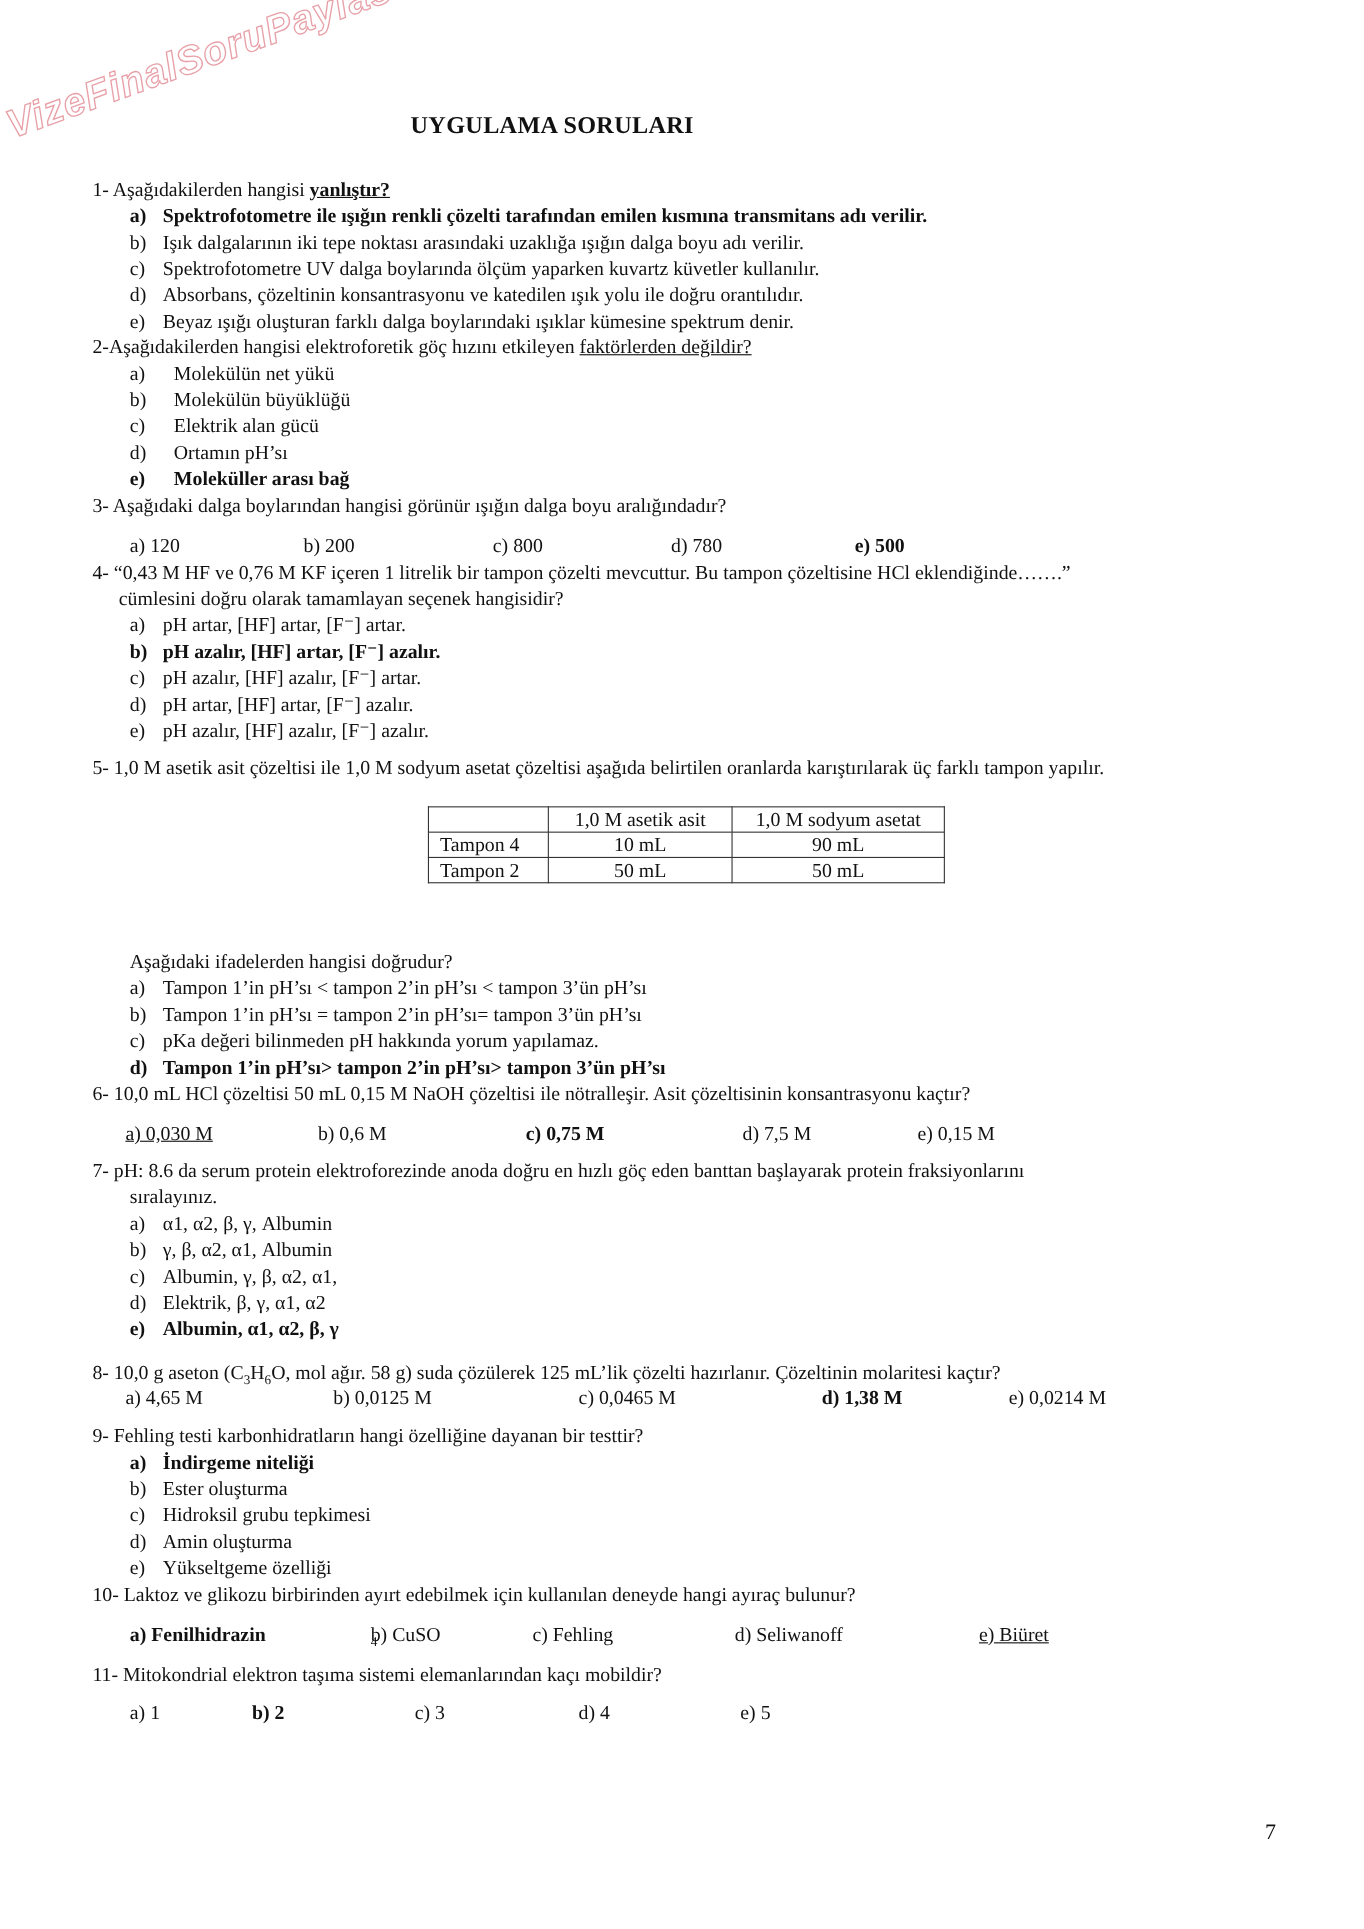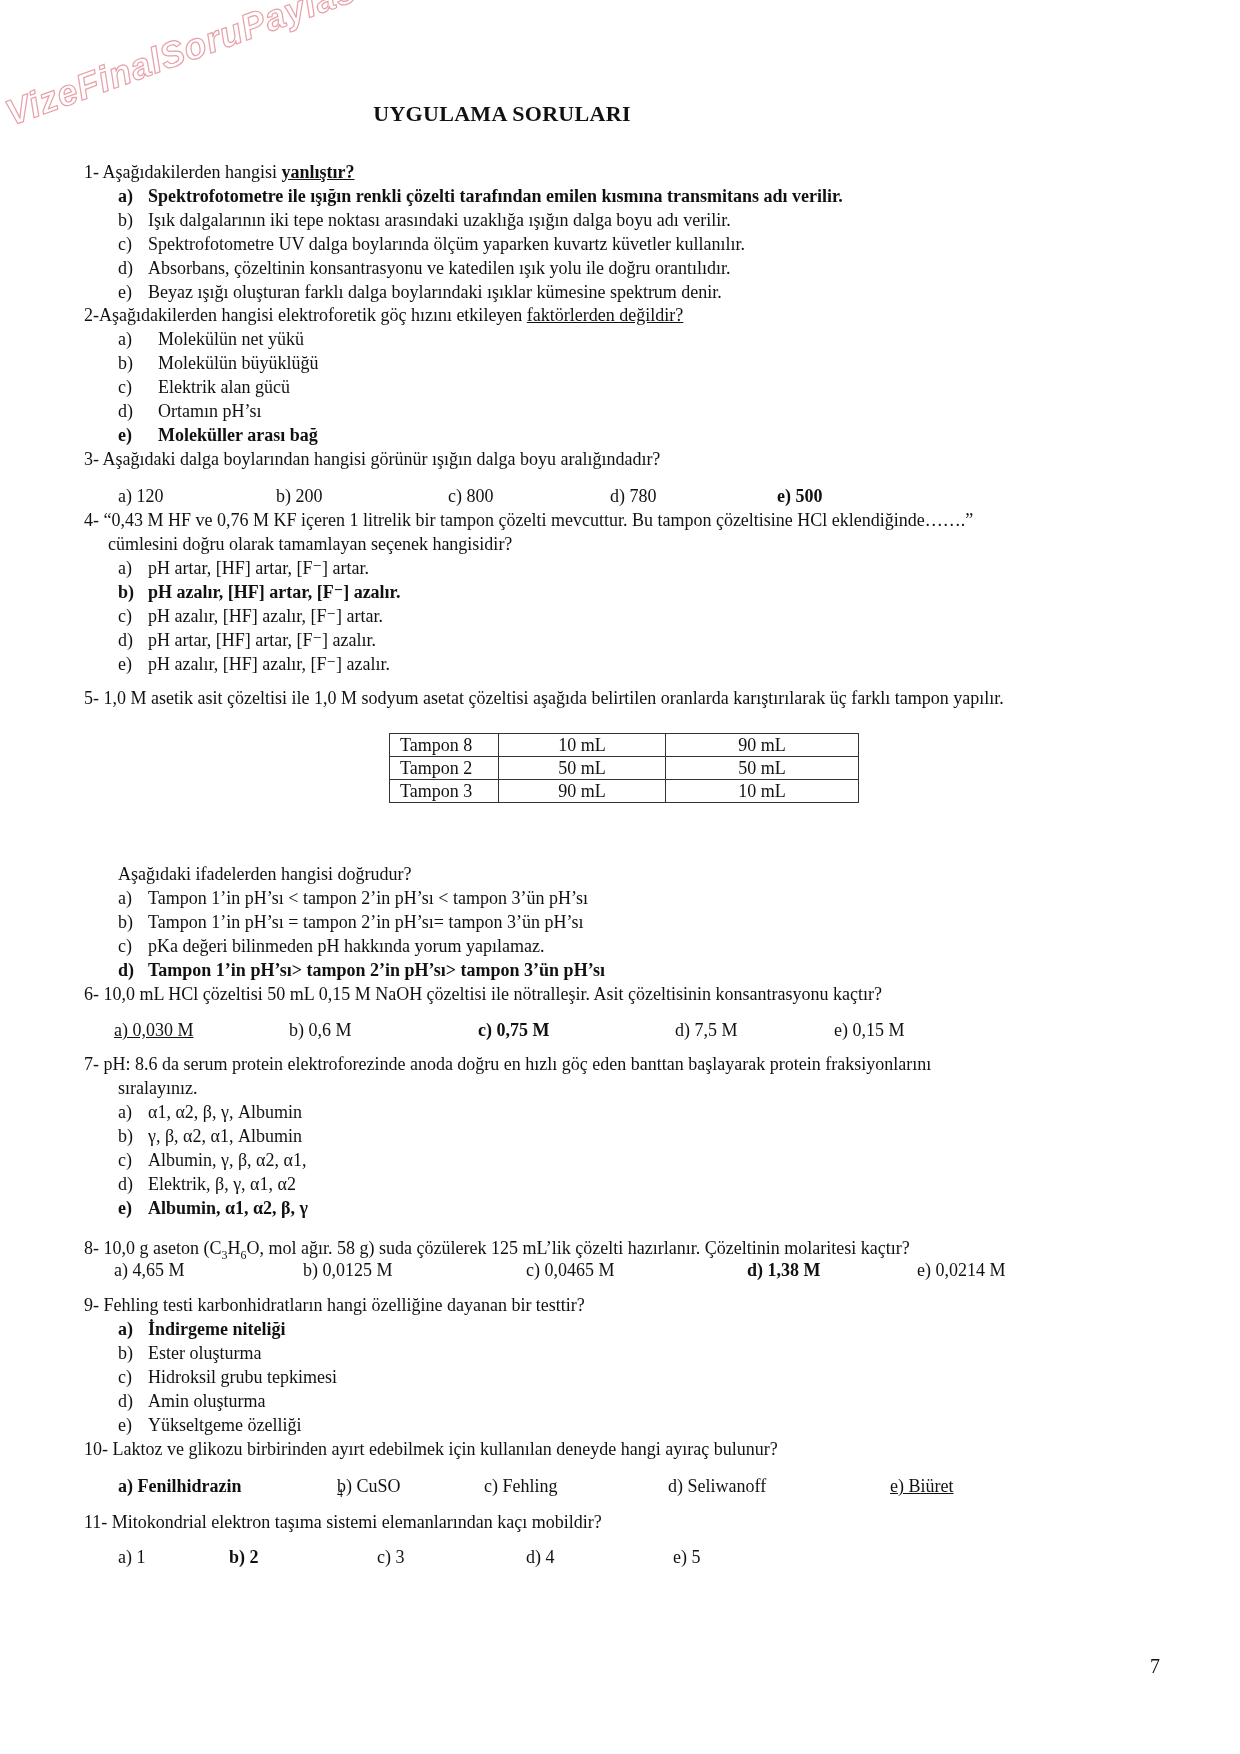--- a/index.html
+++ b/index.html
@@ -81,34 +81,34 @@
 <div class="line" style="top:532px; left:108px;">cümlesini doğru olarak tamamlayan seçenek hangisidir?</div>
 <div class="line opt" style="top:556px;"><span class="lbl">a)</span><span>pH artar, [HF] artar, [F⁻] artar.</span></div>
 <div class="line opt bold" style="top:580px;"><span class="lbl">b)</span><span>pH azalır, [HF] artar, [F⁻] azalır.</span></div>
 <div class="line opt" style="top:604px;"><span class="lbl">c)</span><span>pH azalır, [HF] azalır, [F⁻] artar.</span></div>
 <div class="line opt" style="top:628px;"><span class="lbl">d)</span><span>pH artar, [HF] artar, [F⁻] azalır.</span></div>
 <div class="line opt" style="top:652px;"><span class="lbl">e)</span><span>pH azalır, [HF] azalır, [F⁻] azalır.</span></div>
 
 <div class="line q" style="top:686px;">5- 1,0 M asetik asit çözeltisi ile 1,0 M sodyum asetat çözeltisi aşağıda belirtilen oranlarda karıştırılarak üç  farklı tampon yapılır.</div>
 <table class="tbl">
   <tbody>
+      <tr>
+    <td class="rowhead"></td>
+    <td class="c1">1,0 M asetik asit</td>
+    <td class="c2">1,0 M sodyum asetat</td>
+  </tr>
   <tr>
-    <td class="rowhead">Tampon 8</td>
+    <td class="rowhead">Tampon 4</td>
     <td class="c1">10 mL</td>
     <td class="c2">90 mL</td>
   </tr>
   <tr>
     <td class="rowhead">Tampon 2</td>
     <td class="c1">50 mL</td>
     <td class="c2">50 mL</td>
-  </tr>
-  <tr>
-    <td class="rowhead">Tampon 3</td>
-    <td class="c1">90 mL</td>
-    <td class="c2">10 mL</td>
   </tr>
 </tbody>
   </table>
 <div class="line" style="top:862px; left:118px;">Aşağıdaki ifadelerden hangisi doğrudur?</div>
 <div class="line opt" style="top:886px;"><span class="lbl">a)</span><span>Tampon 1’in pH’sı &lt; tampon 2’in pH’sı &lt; tampon 3’ün pH’sı</span></div>
 <div class="line opt" style="top:910px;"><span class="lbl">b)</span><span>Tampon 1’in pH’sı = tampon 2’in pH’sı= tampon 3’ün pH’sı</span></div>
 <div class="line opt" style="top:934px;"><span class="lbl">c)</span><span>pKa değeri bilinmeden pH hakkında yorum yapılamaz.</span></div>
 <div class="line opt bold" style="top:958px;"><span class="lbl">d)</span><span>Tampon 1’in pH’sı&gt; tampon 2’in pH’sı&gt; tampon 3’ün pH’sı</span></div>
 
 <div class="line q" style="top:982px;">6- 10,0 mL HCl çözeltisi 50 mL 0,15 M NaOH çözeltisi ile nötralleşir. Asit çözeltisinin konsantrasyonu kaçtır?</div>

